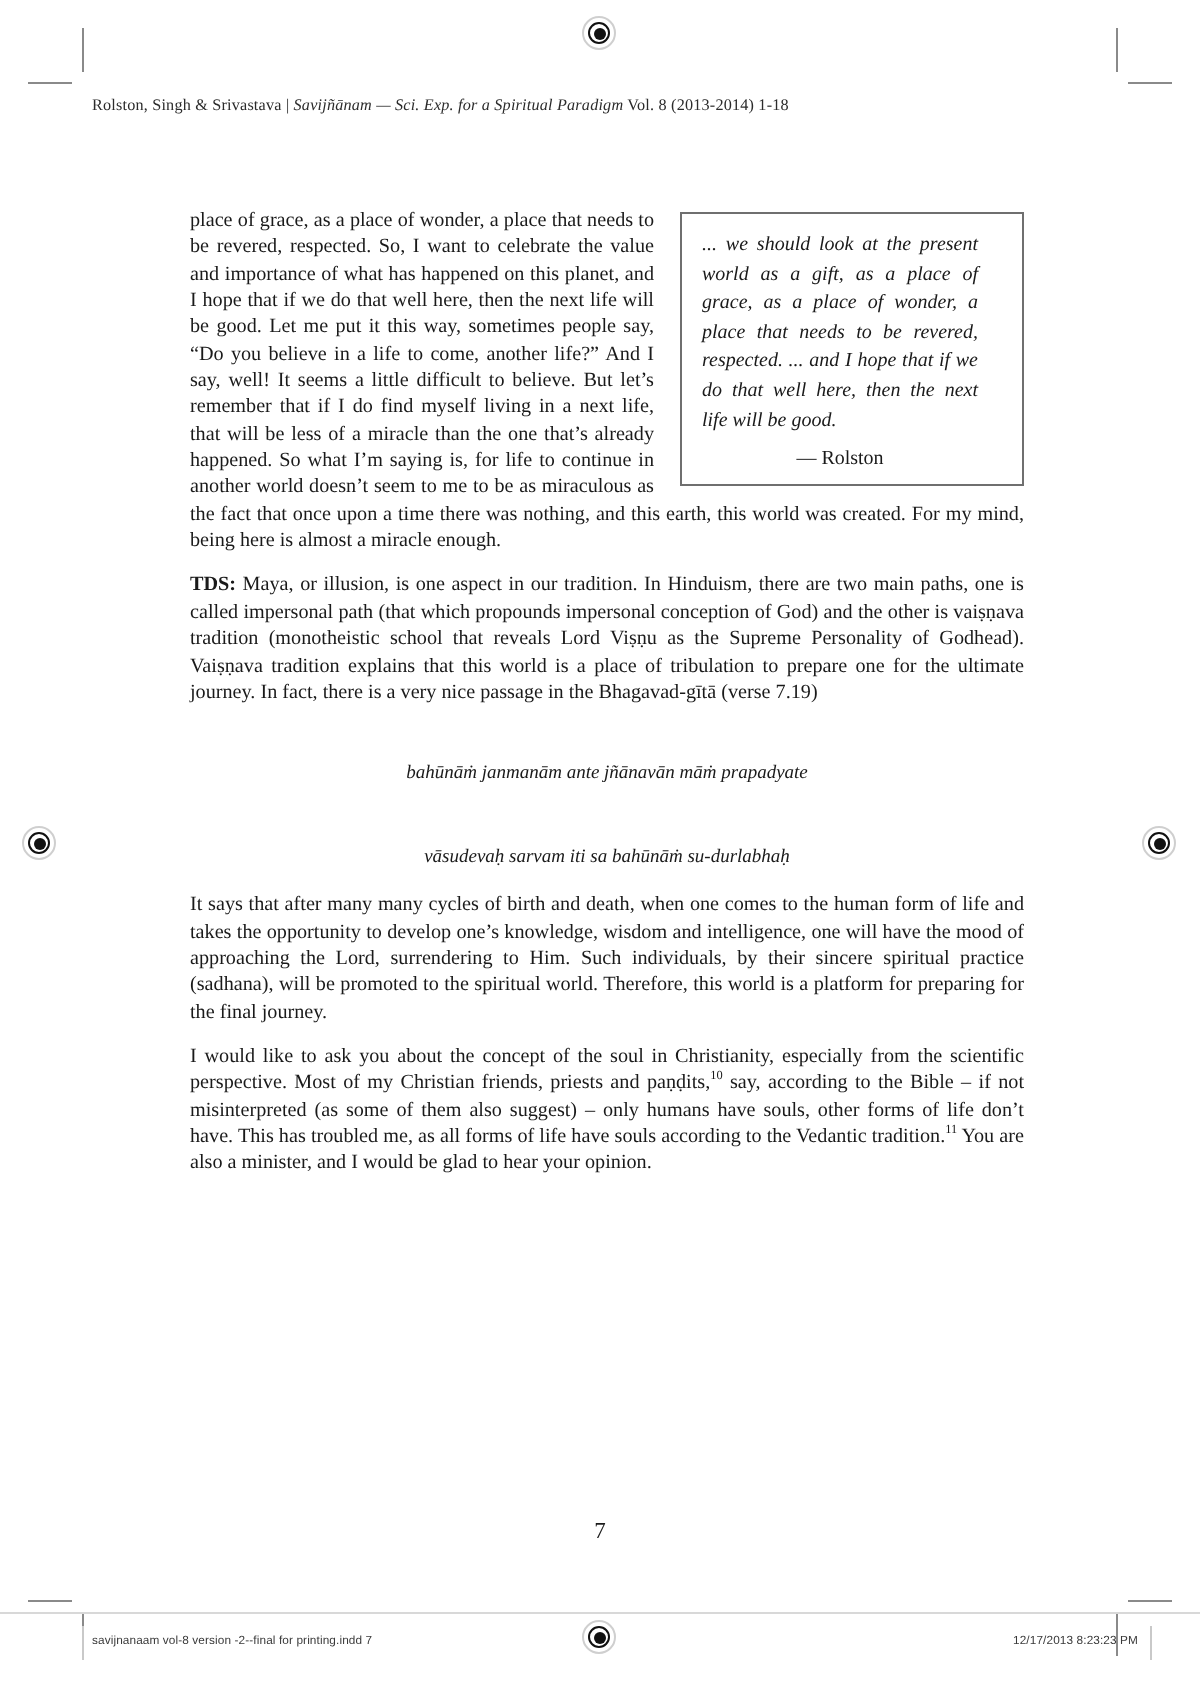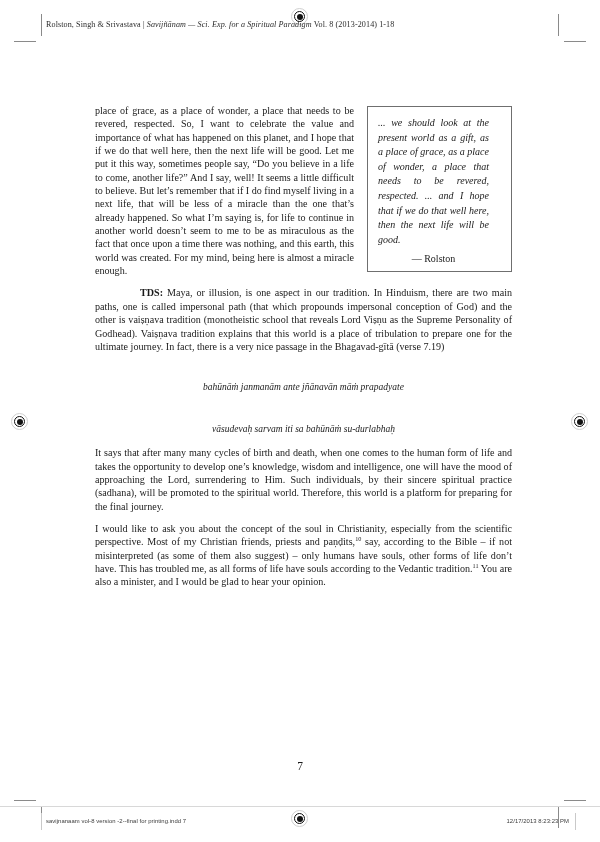--- a/index.html
+++ b/index.html
@@ -61,21 +61,21 @@
     position: absolute;
     left: 48px;
     top: 26px;
     width: 504px;
     height: 790px;
   }
 
   .running-head {
     position: absolute;
     left: 46px;
-    top: 20px;
+    top: 48px;
     width: 420px;
     font-size: 8.1px;
     letter-spacing: 0.012em;
     color: #2b2b2b;
     white-space: nowrap;
   }
   .running-head .ital { font-style: italic; }
 
   .content {
     position: absolute;
@@ -87,31 +87,31 @@
   p.body {
     margin: 0 0 9px 0;
     font-size: 10.1px;
     line-height: 13.35px;
     text-align: justify;
     text-justify: inter-word;
     hyphens: none;
   }
   p.body.tight { margin-bottom: 0; }
   .ital { }
-  .bold { font-weight: bold; margin-left: 45px; }
+  .bold { font-weight: bold; }
   sup {
     font-size: 6.2px;
     vertical-align: super;
     line-height: 0;
   }
 
   
   .pullquote {
     float: right;
-    width: 145px;
+    width: 172px;
     margin: 2px 0 4px 13px;
     border: 1px solid #6f6f6f;
     box-sizing: border-box;
     padding: 9px 22px 7px 10px;
     shape-outside: margin-box;
   }
   .pullquote .qtext {
     font-style: italic;
     font-size: 10px;
     line-height: 14.6px;

